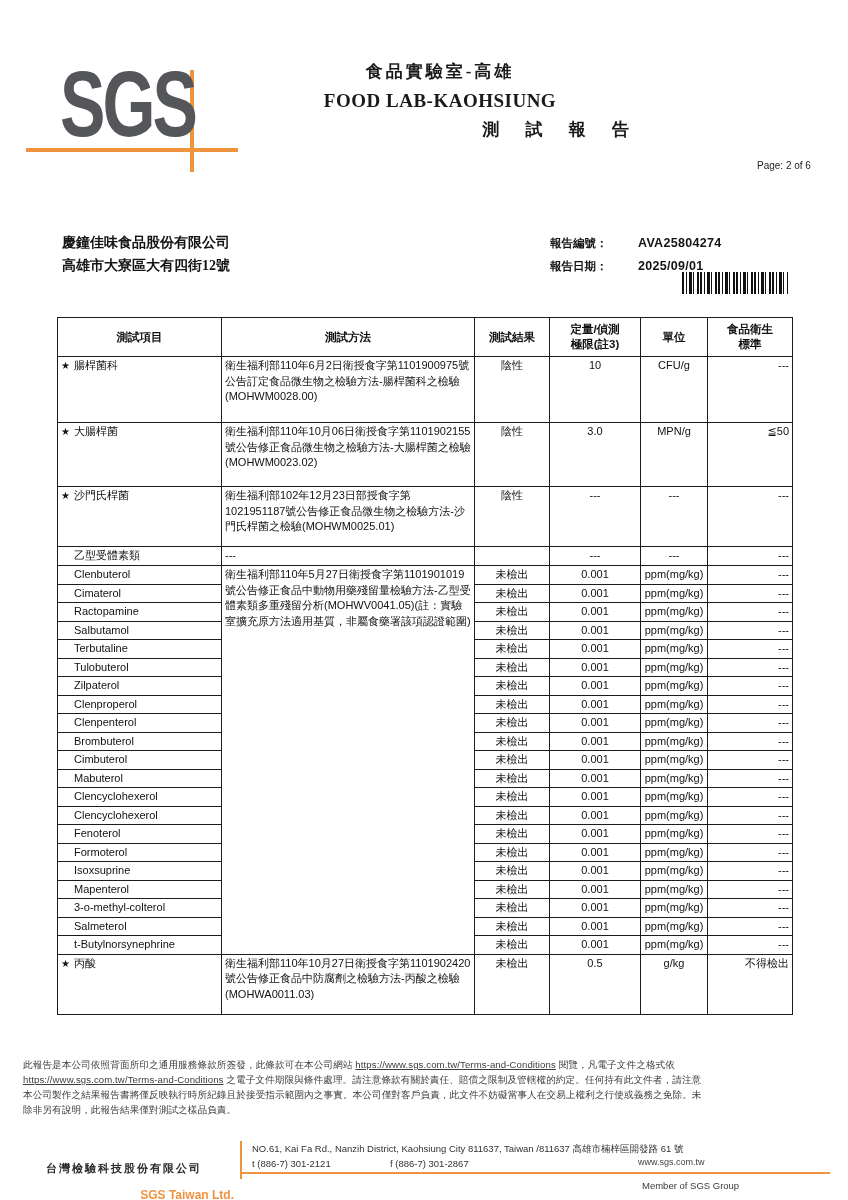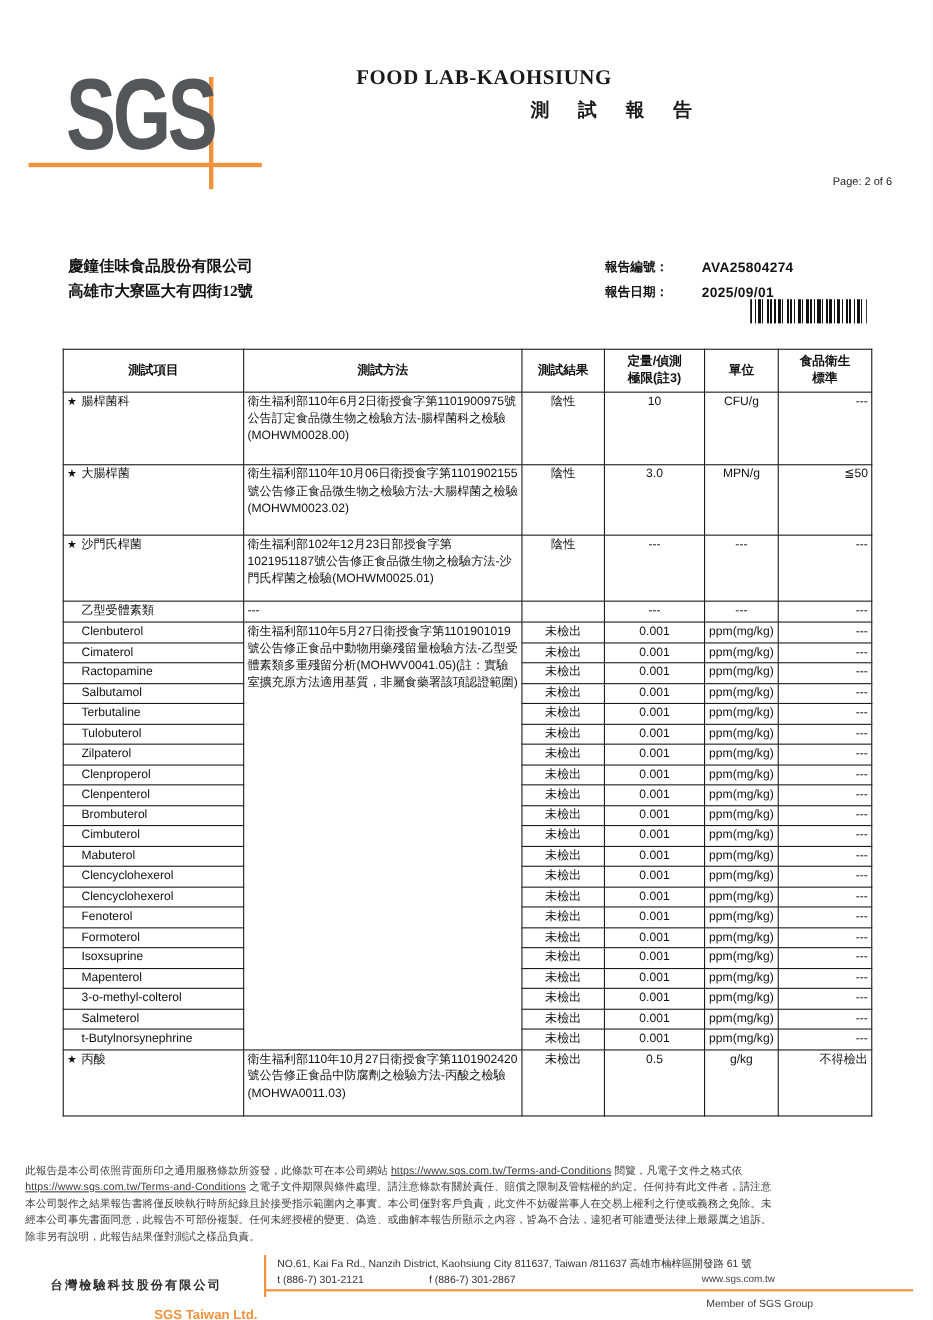--- a/index.html
+++ b/index.html
@@ -87,20 +87,21 @@
 
 <div class="page">
 
   <div class="logo">
     <div class="logo-hline accent-bg" style="background: rgb(240, 147, 62);"></div>
     <div class="logo-vline accent-bg" style="background: rgb(240, 147, 62);"></div>
     <div class="logo-text" style="color: rgb(85, 86, 90);">SGS</div>
   </div>
 
   <div class="title-block">
+    <div class="title-zh">食品實驗室-高雄</div>
     <div class="title-en">FOOD LAB-KAOHSIUNG</div>
     <div class="subtitle-zh">測 試 報 告</div>
   </div>
 
   <div class="page-label">Page: 2 of 6</div>
 
   <div class="client">
     <div>慶鐘佳味食品股份有限公司</div>
     <div>高雄市大寮區大有四街12號</div>
   </div>
@@ -328,21 +329,20 @@
           <td class="c-unit">g/kg</td>
           <td class="c-standard">不得檢出</td>
         </tr>
       </tbody>
   </table>
 
   <div class="disclaimer">
     <div><span>此報告是本公司依照背面所印之通用服務條款所簽發，此條款可在本公司網站 </span><span class="disc-link">https://www.sgs.com.tw/Terms-and-Conditions</span><span> 閱覽，凡電子文件之格式依</span></div>
     <div><span class="disc-link">https://www.sgs.com.tw/Terms-and-Conditions</span><span> 之電子文件期限與條件處理。請注意條款有關於責任、賠償之限制及管轄權的約定。任何持有此文件者，請注意</span></div>
     <div>本公司製作之結果報告書將僅反映執行時所紀錄且於接受指示範圍內之事實。本公司僅對客戶負責，此文件不妨礙當事人在交易上權利之行使或義務之免除。未</div>
-    <div>經本公司事先書面同意，此報告不可部份複製。任何未經授權的變更、偽造、或曲解本報告所顯示之內容，皆為不合法，違犯者可能遭受法律上最嚴厲之追訴。</div>
     <div>除非另有說明，此報告結果僅對測試之樣品負責。</div>
   </div>
 
   <div class="footer-company-en accent-fg" style="color: rgb(240, 147, 62);">SGS Taiwan Ltd.</div>
   <div class="footer-company-zh">台灣檢驗科技股份有限公司</div>
   <div class="footer-divider accent-bg" style="background: rgb(240, 147, 62);"></div>
   <div class="footer-address">NO.61, Kai Fa Rd., Nanzih District, Kaohsiung City 811637, Taiwan /811637 高雄市楠梓區開發路 61 號</div>
   <div class="footer-tel">t (886-7) 301-2121</div>
   <div class="footer-fax">f (886-7) 301-2867</div>
   <div class="footer-hline accent-bg" style="background: rgb(240, 147, 62);"></div>

